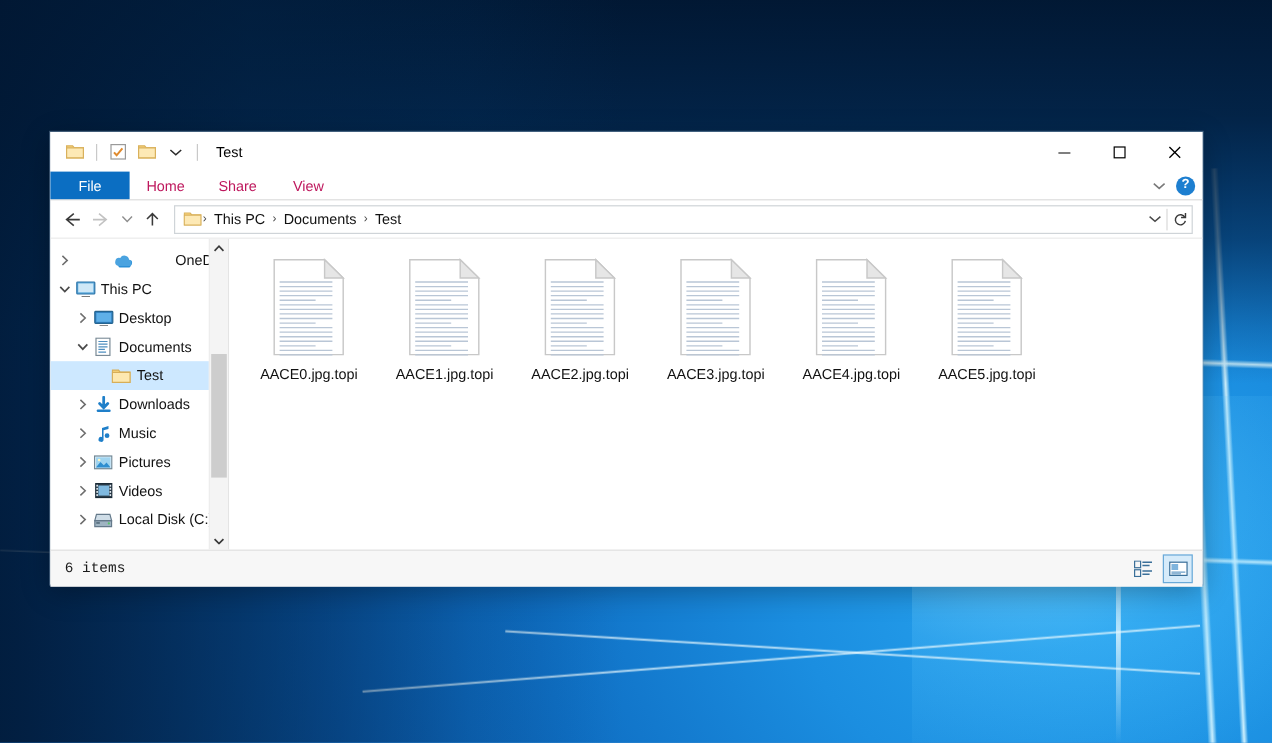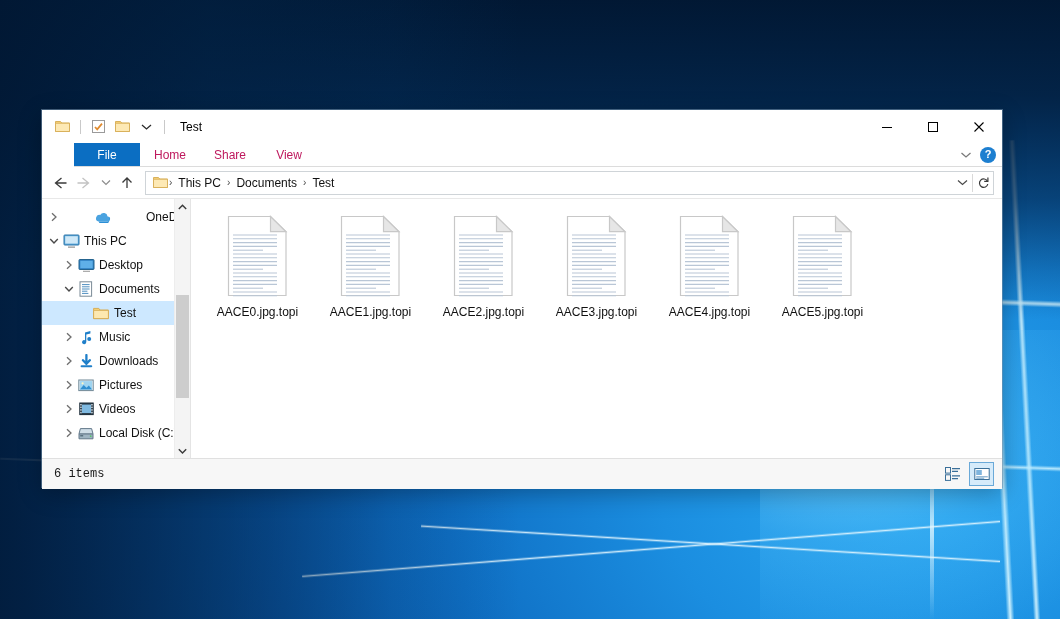--- a/index.html
+++ b/index.html
@@ -75,21 +75,20 @@
   .caption-btns { position: absolute; right: 0; top: 0; display: flex; height: 33px; }
   .cap-btn { width: 46px; height: 33px; display: flex; align-items: center; justify-content: center; }
 
   
   .ribbonbar {
     height: 23px;
     display: flex; align-items: stretch;
     background: #ffffff;
     position: relative;
     border-bottom: 1px solid #dcdcdc;
-    margin-left: 32px;
   }
   .rtab {
     padding: 0 14px;
     display: flex; align-items: center; justify-content: center;
     font-size: 12px; color: #be185d;
     min-width: 30px;
   }
   .rtab.file {
     background: #0b6ec2; color: #ffffff; padding: 0 18px; font-size: 12px;
   }
@@ -450,40 +449,40 @@
             </span>
             <span class="tlabel">Test</span>
           </div>
           <div class="trow" style="padding-left: 19px;">
             <span class="chev">
               <svg width="8" height="10" viewBox="0 0 8 10">
                 <path d="M2 1.2L6 5l-4 3.8" fill="none" stroke="#6e6e6e" stroke-width="1.3"></path>
               </svg>
             </span>
             <span class="ticon">
+              <svg width="15" height="15" viewBox="0 0 15 15">
+                <path d="M7.4 1v7.4M4 6.2l3.4 3.6L10.8 6.2" fill="none" stroke="#1f7fc9" stroke-width="2.3" stroke-linecap="round"></path>
+                <path d="M2.6 12.3h9.6" stroke="#1f7fc9" stroke-width="2.1" stroke-linecap="round"></path>
+              </svg>
+            </span>
+            <span class="tlabel">Downloads</span>
+          </div>
+          <div class="trow" style="padding-left: 19px;">
+            <span class="chev">
+              <svg width="8" height="10" viewBox="0 0 8 10">
+                <path d="M2 1.2L6 5l-4 3.8" fill="none" stroke="#6e6e6e" stroke-width="1.3"></path>
+              </svg>
+            </span>
+            <span class="ticon">
               <svg width="13" height="15" viewBox="0 0 13 15">
                 <path d="M10.4 1.1L5 2.6v7.6a2.1 2.1 0 1 0 1.3 1.9V4.5l4.1-1.1z" fill="#1f7fc9"></path>
                 <circle cx="9.2" cy="9.1" r="2" fill="#1f7fc9"></circle>
               </svg>
             </span>
             <span class="tlabel">Music</span>
-          </div>
-          <div class="trow" style="padding-left: 19px;">
-            <span class="chev">
-              <svg width="8" height="10" viewBox="0 0 8 10">
-                <path d="M2 1.2L6 5l-4 3.8" fill="none" stroke="#6e6e6e" stroke-width="1.3"></path>
-              </svg>
-            </span>
-            <span class="ticon">
-              <svg width="15" height="15" viewBox="0 0 15 15">
-                <path d="M7.4 1v7.4M4 6.2l3.4 3.6L10.8 6.2" fill="none" stroke="#1f7fc9" stroke-width="2.3" stroke-linecap="round"></path>
-                <path d="M2.6 12.3h9.6" stroke="#1f7fc9" stroke-width="2.1" stroke-linecap="round"></path>
-              </svg>
-            </span>
-            <span class="tlabel">Downloads</span>
           </div>
           <div class="trow" style="padding-left: 19px;">
             <span class="chev">
               <svg width="8" height="10" viewBox="0 0 8 10">
                 <path d="M2 1.2L6 5l-4 3.8" fill="none" stroke="#6e6e6e" stroke-width="1.3"></path>
               </svg>
             </span>
             <span class="ticon">
               <svg width="16" height="13" viewBox="0 0 16 13">
                 <rect x="0.8" y="1" width="14.4" height="10.6" fill="#eaf4fb" stroke="#6f8795"></rect>

